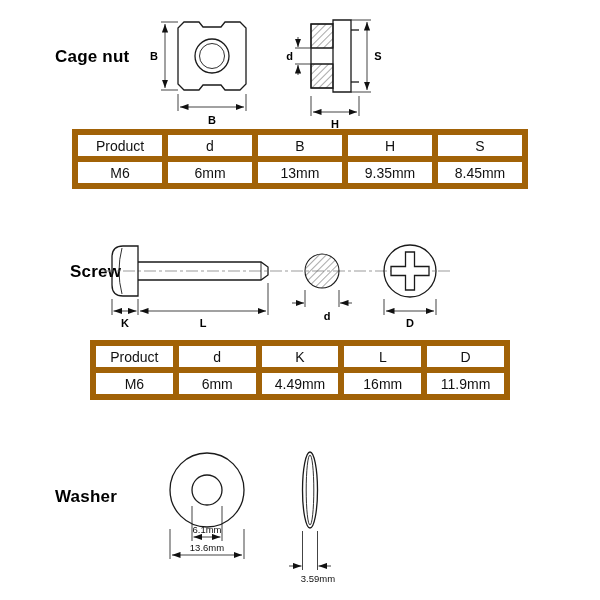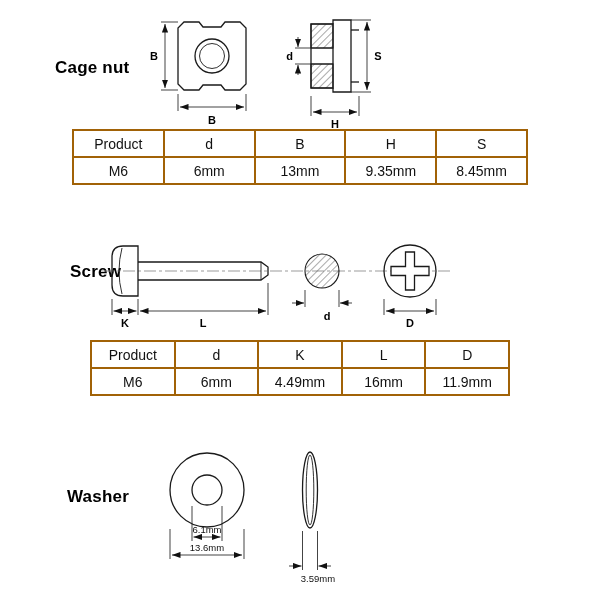--- a/index.html
+++ b/index.html
@@ -3,21 +3,21 @@
 <meta charset="utf-8">
 <style>
   * { margin:0; padding:0; box-sizing:border-box; }
   html,body { width:600px; height:600px; background:#ffffff; }
   body { font-family:"Liberation Sans", sans-serif; color:#111; }
   .page { position:relative; width:600px; height:600px; background:#fff; overflow:hidden; }
 
   .section-label { position:absolute; font-weight:bold; font-size:17px; color:#000; letter-spacing:0.2px; }
 
   .spec-table { position:absolute; border-collapse:collapse; table-layout:fixed; background:#fff; }
-  .spec-table td { border:2px solid #a16207; text-align:center; vertical-align:middle;
+  .spec-table td { border:6px solid #a16207; text-align:center; vertical-align:middle;
                    font-size:14px; color:#111; height:27px; padding:0 2px; }
 
   svg.draw { position:absolute; overflow:visible; }
   svg text { font-family:"Liberation Sans", sans-serif; }
 
   .obj     { fill:none; stroke:#1a1a1a; stroke-width:1.3; }
   .objthin { fill:none; stroke:#1a1a1a; stroke-width:0.9; }
   .objfill { fill:#ffffff; stroke:#1a1a1a; stroke-width:1.3; }
   .hatched { fill:url(#hatch); stroke:#1a1a1a; stroke-width:1.1; }
   .ext     { stroke:#222; stroke-width:0.85; fill:none; }
@@ -35,21 +35,21 @@
     <defs>
       <marker id="arr" markerUnits="userSpaceOnUse" markerWidth="9" markerHeight="7" refX="8.5" refY="3.5" orient="auto-start-reverse">
         <path d="M0,0.4 L8.5,3.5 L0,6.6 Z" fill="#111"></path>
       </marker>
       <pattern id="hatch" patternUnits="userSpaceOnUse" width="5" height="5" patternTransform="rotate(45)">
         <line x1="0" y1="0" x2="0" y2="5" stroke="#555" stroke-width="1"></line>
       </pattern>
     </defs>
   </svg>
 
-  <div class="section-label" style="left:55px; top:47px;margin-top:11px;">Cage nut</div>
+  <div class="section-label" style="left:55px; top:47px;">Cage nut</div>
 
   <svg class="draw" style="left:145px; top:10px;" width="128" height="122" viewBox="0 0 128 122">
     <g>
       <path class="obj" d="M39,12 L54,12 L58,17 L76,17 L80,12 L95,12 L101,18 L101,74 L95,80 L80,80 L76,75 L58,75 L54,80 L39,80 L33,74 L33,18 Z"></path>
       <circle class="obj" cx="67" cy="46" r="17"></circle>
       <circle class="objthin" cx="67" cy="46" r="12.5"></circle>
     </g>
     <g>
       <line class="ext" x1="33" y1="12" x2="16" y2="12"></line>
       <line class="ext" x1="33" y1="80" x2="16" y2="80"></line>
@@ -171,21 +171,21 @@
       <tr>
         <td>M6</td>
         <td>6mm</td>
         <td>4.49mm</td>
         <td>16mm</td>
         <td>11.9mm</td>
       </tr>
     </tbody>
   </table>
 
-  <div class="section-label" style="left:55px; top:487px;margin-left:12px;">Washer</div>
+  <div class="section-label" style="left:55px; top:487px;">Washer</div>
 
   <svg class="draw" style="left:150px; top:438px;" width="230" height="160" viewBox="0 0 230 160">
     <g>
       <circle class="obj" cx="57" cy="52" r="37"></circle>
       <circle class="obj" cx="57" cy="52" r="15"></circle>
     </g>
     <g>
       <line class="ext" x1="42" y1="68" x2="42" y2="103"></line>
       <line class="ext" x1="72" y1="68" x2="72" y2="103"></line>
       <line class="dim" x1="43.5" y1="99" x2="70.5" y2="99" marker-start="url(#arr)" marker-end="url(#arr)"></line>

